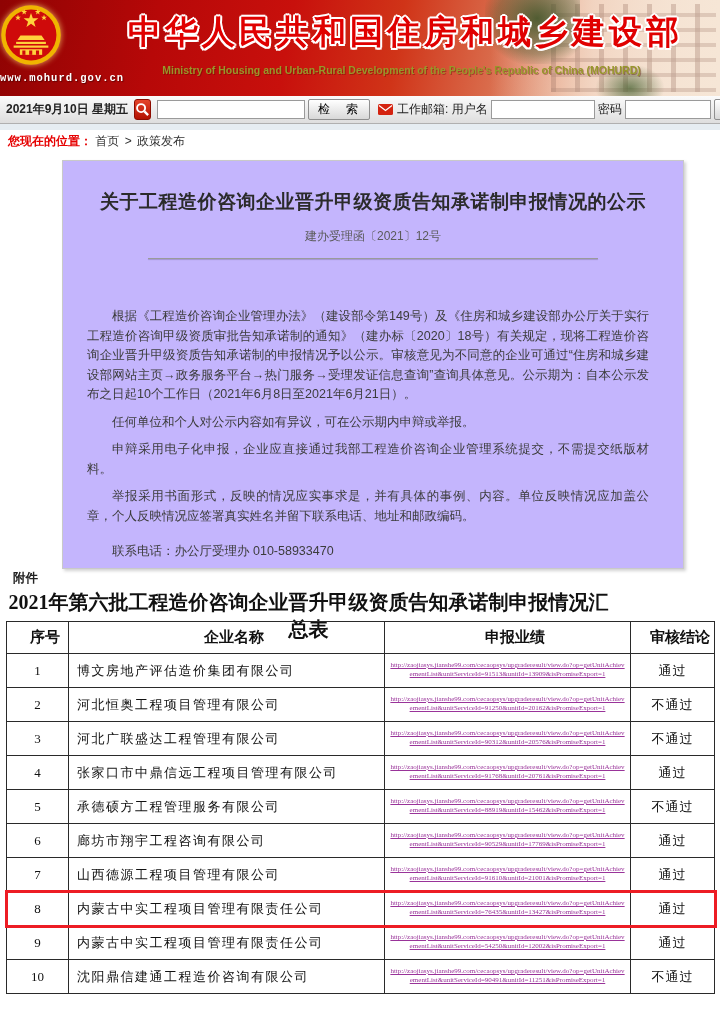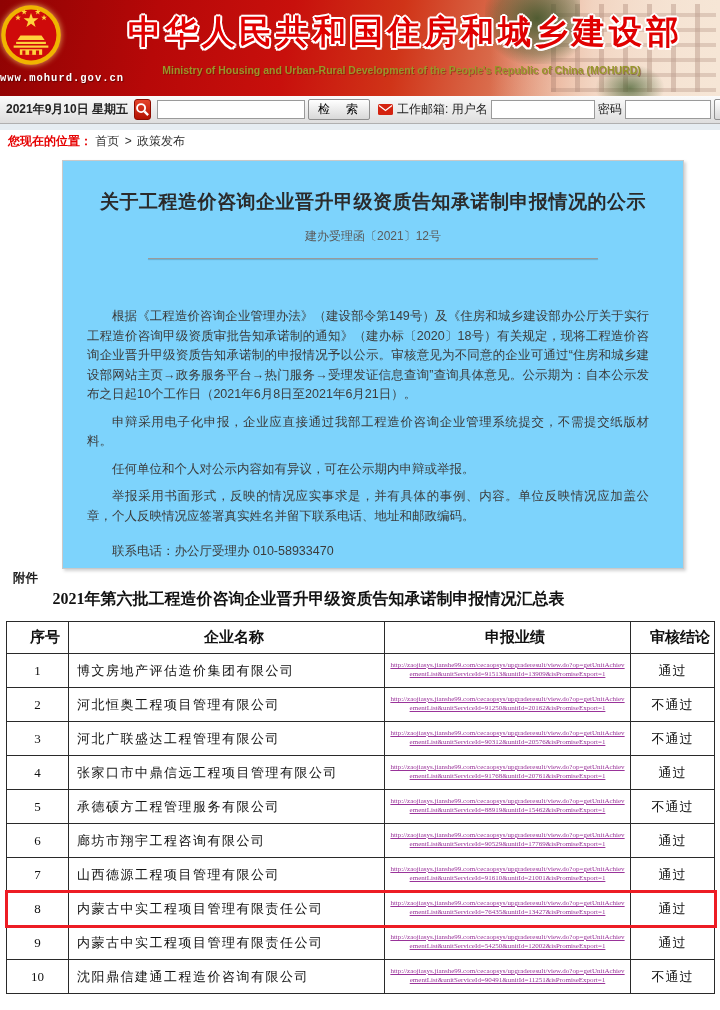--- a/index.html
+++ b/index.html
@@ -43,34 +43,34 @@
   .mail-ico { margin:0 4px 0 8px; display:inline-flex; }
   .toolbar-sub { height:6px; background:#e6edf2; }
 
   
   .breadcrumb { padding:3px 0 2px 8px; font-size:12px; }
   .bc-prefix { color:#e60000; font-weight:bold; }
   .bc-link { color:#333; text-decoration:none; cursor:pointer; }
   .bc-sep { color:#333; margin:0 2px; }
 
   
-  .doc-box { position:absolute; left:62px; top:160px; width:622px; height:409px; background:#7dd3fc;
+  .doc-box { position:absolute; left:62px; top:160px; width:622px; height:409px; background:#c4b5fd;
     border:1px solid #c9c9c9; box-shadow:2px 2px 3px rgba(0,0,0,.18); overflow:hidden; }
   .doc-title { margin-top:28px; text-align:center; font-size:19px; font-weight:bold; color:#2b2b2b; letter-spacing:.5px; }
   .doc-num { margin-top:13px; text-align:center; font-size:12px; color:#5a5a5a; }
   .doc-divider { width:450px; margin:13px auto 0 auto; border-top:1px solid #9a9a9a; box-shadow:0 1px 1px rgba(0,0,0,.2); }
   .doc-body { padding:48px 34px 0 24px; font-size:12.5px; line-height:19.5px; color:#3c3c3c; text-align:justify; }
   .doc-body p { text-indent:2em; margin-bottom:8px; }
   .doc-contacts { padding:6px 44px 0 24px; font-size:12.5px; color:#3c3c3c; }
   .doc-contacts div { text-indent:2em; line-height:23.5px; }
 
   
   .attach-label { position:absolute; left:13px; top:570px; font-size:12.5px; font-weight:bold; color:#222; }
   .table-title { position:absolute; left:0; top:589px; width:617px; text-align:center;
-    font-family:"Liberation Serif","DejaVu Serif",serif; font-size:16px; font-weight:bold; color:#111; }
+    font-family:"Liberation Serif","DejaVu Serif",serif; font-size:20px; font-weight:bold; color:#111; }
   .tbl-wrap { position:absolute; left:6px; top:621px; width:708px; }
   table.results { border-collapse:collapse; width:708px; table-layout:fixed;
     font-family:"Liberation Serif","DejaVu Serif",serif; }
   .results th, .results td { border:1px solid #2a2a2a; overflow:hidden; }
   .results th { height:32px; font-size:15px; font-weight:bold; color:#111; text-align:center;padding-left:15px; }
   .results td { height:34px; color:#111; }
   .col-no { width:62px; } .col-co { width:316px; } .col-url { width:246px; } .col-res { width:84px; }
   td.c-no { text-align:center; font-size:13px; }
   td.c-co { text-align:left; padding-left:8px; font-size:13px; letter-spacing:1.5px; }
   td.c-url { text-align:center; padding:2px 4px; }
@@ -147,22 +147,22 @@
     <span class="bc-sep">&gt;</span>
     <a class="bc-link">政策发布</a>
   </div>
 
   <div class="doc-box">
     <div class="doc-title">关于工程造价咨询企业晋升甲级资质告知承诺制申报情况的公示</div>
     <div class="doc-num">建办受理函〔2021〕12号</div>
     <div class="doc-divider"></div>
     <div class="doc-body">
       <p>根据《工程造价咨询企业管理办法》（建设部令第149号）及《住房和城乡建设部办公厅关于实行工程造价咨询甲级资质审批告知承诺制的通知》（建办标〔2020〕18号）有关规定，现将工程造价咨询企业晋升甲级资质告知承诺制的申报情况予以公示。审核意见为不同意的企业可通过“住房和城乡建设部网站主页→政务服务平台→热门服务→受理发证信息查询”查询具体意见。公示期为：自本公示发布之日起10个工作日（2021年6月8日至2021年6月21日）。</p>
+      <p>任何单位和个人对公示内容如有异议，可在公示期内申辩或举报。</p>
       <p>申辩采用电子化申报，企业应直接通过我部工程造价咨询企业管理系统提交，不需提交纸版材料。</p>
-      <p>任何单位和个人对公示内容如有异议，可在公示期内申辩或举报。</p>
       <p>举报采用书面形式，反映的情况应实事求是，并有具体的事例、内容。单位反映情况应加盖公章，个人反映情况应签署真实姓名并留下联系电话、地址和邮政编码。</p>
     </div>
     <div class="doc-contacts">
       <div>联系电话：办公厅受理办 010-58933470</div>
       <div>传　真：标准定额司造价管理处 010-58933231</div>
 
     </div>
   </div>
 
   <div class="attach-label">附件</div>

